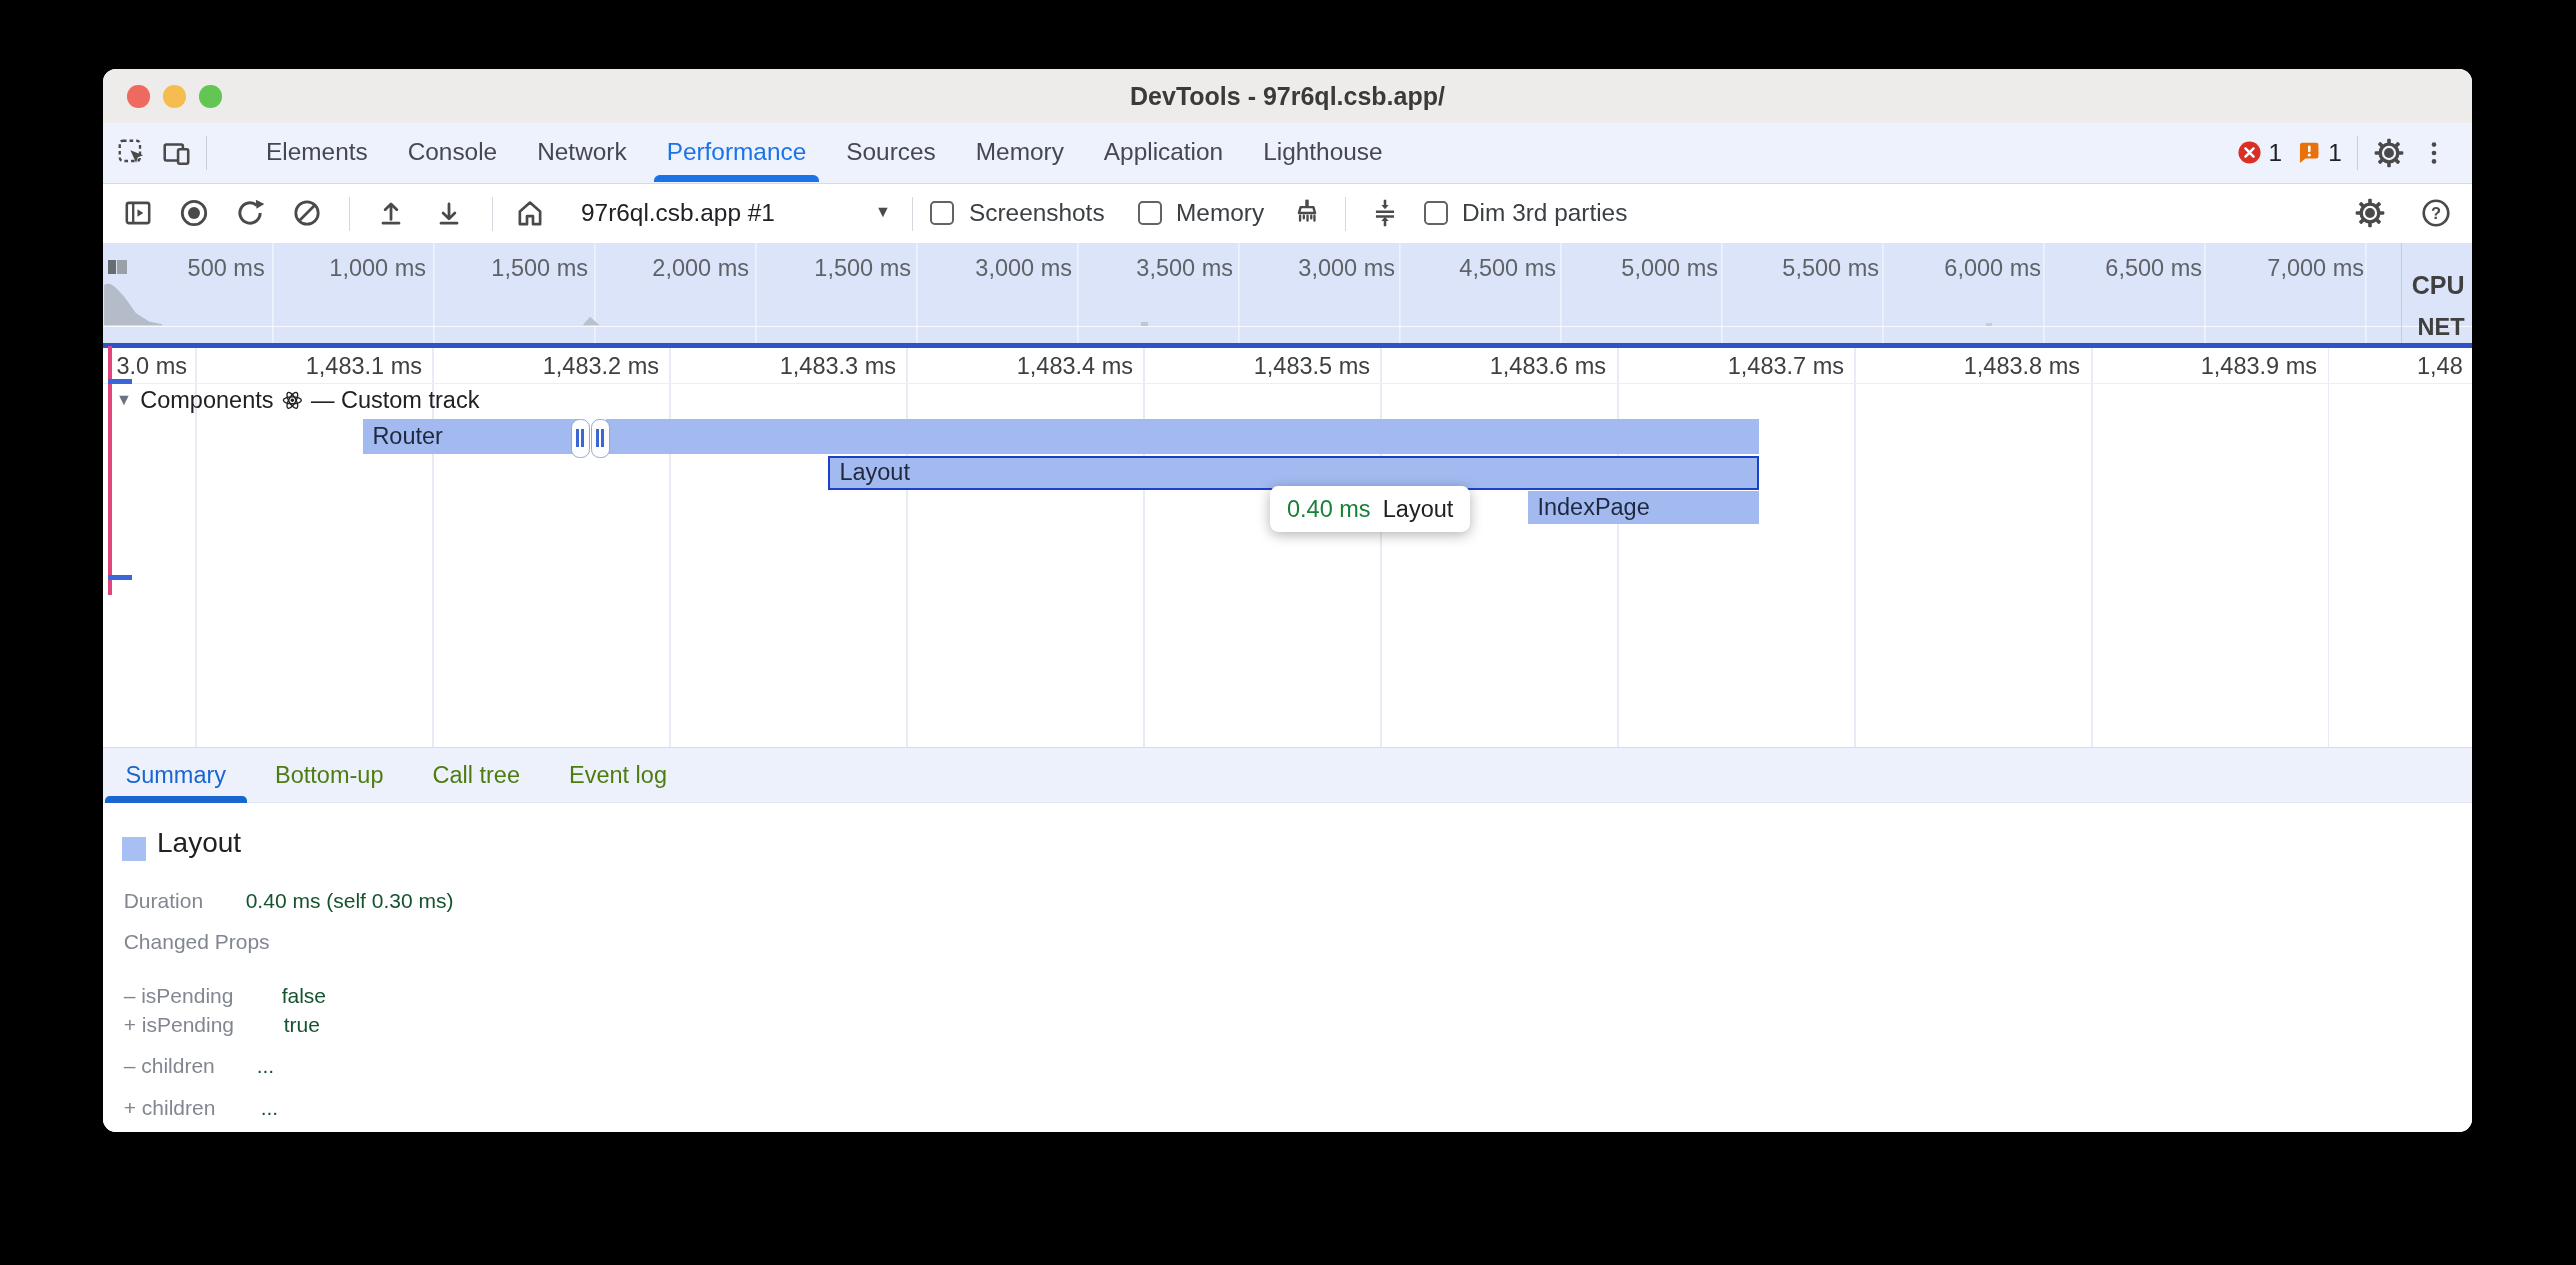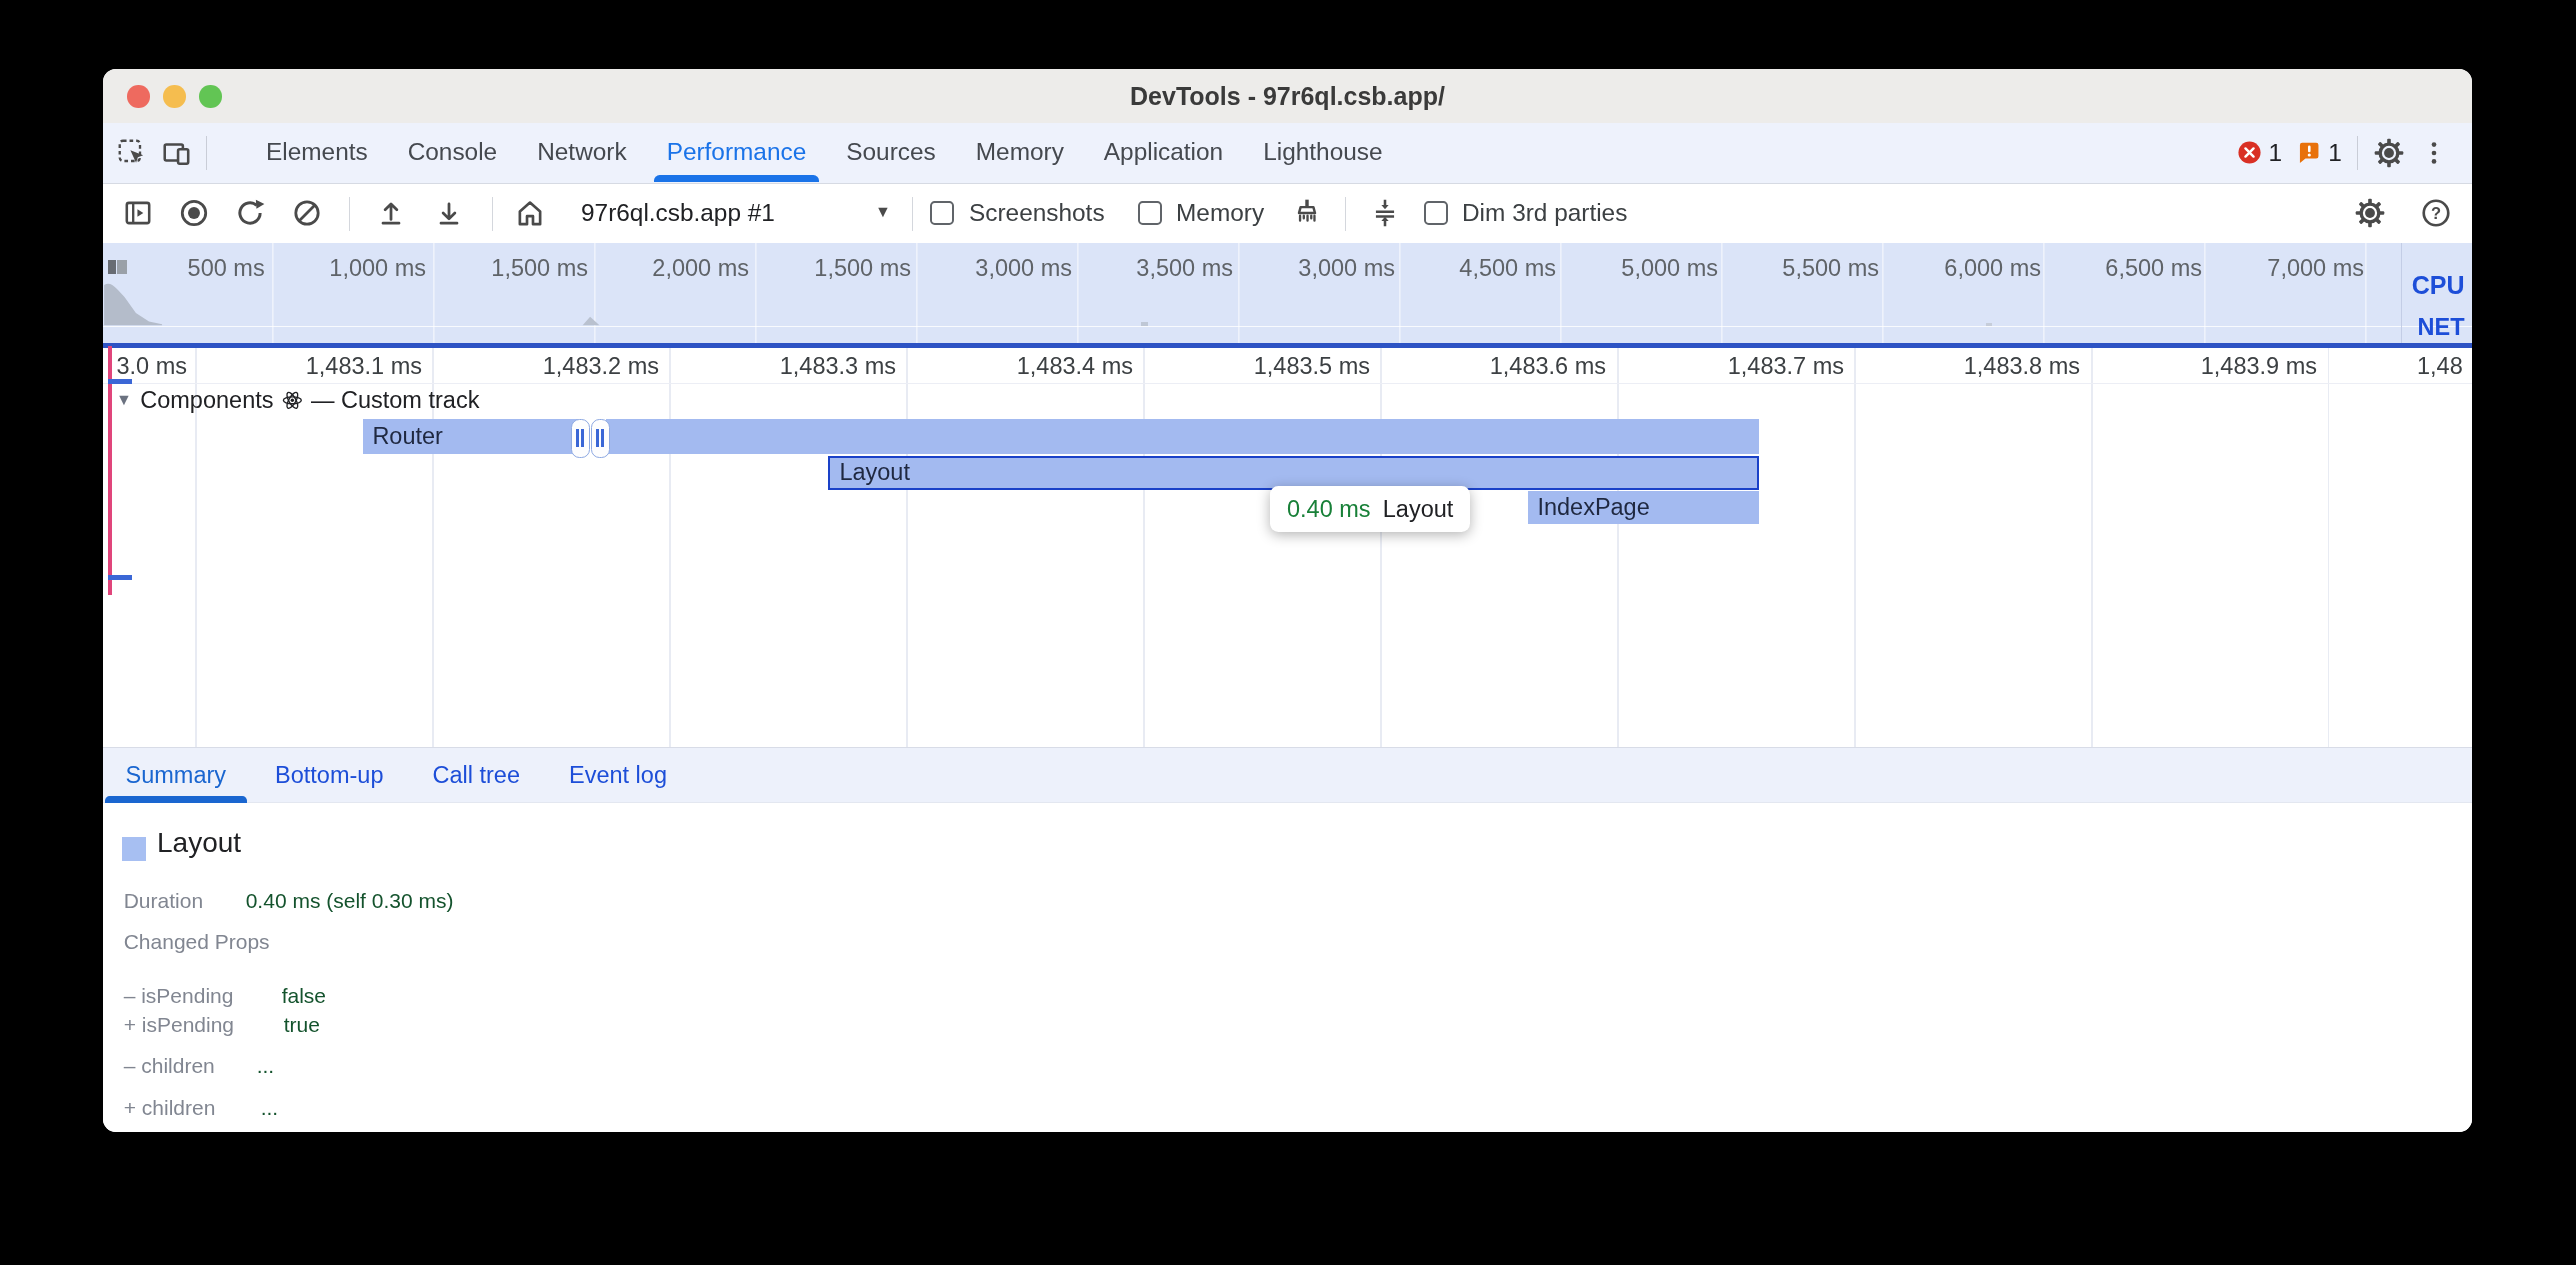--- a/index.html
+++ b/index.html
@@ -23,21 +23,21 @@
   .ibtn{position:absolute;top:13px;width:32px;height:32px;}
   .select-text{position:absolute;left:478px;top:0;height:59px;line-height:58px;font-size:24.4px;color:#202124;}
   .caret{position:absolute;left:772px;top:0;height:59px;line-height:56px;font-size:16px;color:#4a4a4a;}
   .cb{position:absolute;top:17px;width:23.5px;height:23.5px;border:2.4px solid #606469;border-radius:4.7px;background:#fff;box-sizing:border-box;}
   .cb-label{position:absolute;top:0;height:59px;line-height:58px;font-size:24.4px;color:#3c4043;white-space:nowrap;}
   .tdiv{position:absolute;top:13px;width:0.9px;height:34px;background:#d4d7dd;}
   
   .overview{position:absolute;left:0;top:174px;width:100%;height:100px;background:#dbe4f8;}
   .ov-grid{position:absolute;inset:0;background-image:repeating-linear-gradient(90deg,transparent 0 160px,rgba(255,255,255,.85) 160px 161px);background-position:9.4px 0;}
   .ov-tick{position:absolute;top:12px;width:141px;text-align:right;font-size:23.5px;color:#5f6368;}
-  .lane-label{position:absolute;text-align:right;width:103px;font-weight:700;color:#1d4ed8;}
+  .lane-label{position:absolute;text-align:right;width:103px;font-weight:700;color:#404040;}
   .ov-rightdiv{position:absolute;left:2298px;top:0;width:0.9px;height:100px;background:#c3cde6;}
   .net-sep{position:absolute;left:0;right:0;top:83px;height:0.9px;background:rgba(255,255,255,.8);}
   .blue-sep{position:absolute;left:0;top:274px;width:100%;height:4.7px;background:#2d53c4;}
   .handle{position:absolute;top:176px;width:19px;height:39px;background:#fdfdfe;border:1.9px solid #8ea9e2;border-radius:8.4px;box-sizing:border-box;z-index:5;}
   .grip{position:absolute;top:9.4px;width:2.8px;height:18px;background:#3b67d6;}
   .sel-band{position:absolute;left:475px;top:176px;width:28px;height:99px;background:#fff;z-index:4;}
   
   .ruler{position:absolute;left:0;top:279px;width:100%;height:36px;background:#fff;}
   .grid-detail{position:absolute;left:0;top:279px;width:100%;height:399px;background-image:repeating-linear-gradient(90deg,transparent 0 235px,#e8ebf3 235px 237px);background-position:-143px 0;pointer-events:none;z-index:1;}
   .ruler-sep{position:absolute;left:0;top:314px;width:100%;height:0.9px;background:#eceef5;z-index:1;}
@@ -48,21 +48,21 @@
   .track-header .tri{font-size:16px;color:#6b7280;}
   .track-header .txt{font-size:23.5px;color:#202124;}
   .bar{position:absolute;background:#a3baf0;font-size:23.5px;color:#1f2840;padding-left:9.4px;box-sizing:border-box;white-space:nowrap;overflow:hidden;z-index:2;}
   .bar.selected{border:2.8px solid #1a41c8;}
   .tooltip{position:absolute;left:1167px;top:417px;height:46px;background:#fff;border-radius:8.4px;box-shadow:0 2.8px 13px rgba(0,0,0,.3);display:flex;align-items:center;gap:12.2px;padding:0 17px;z-index:6;font-size:23.5px;white-space:nowrap;}
   .tooltip .dur{color:#188038;}
   .tooltip .nm{color:#202124;}
   
   .bottombar{position:absolute;left:0;top:678px;width:100%;height:56px;background:#edf1fb;border-top:0.9px solid #d8dce7;box-sizing:border-box;border-bottom:0.9px solid #e3e7f0;padding-left:40px;}
   .btabs{position:absolute;left:22.5px;top:0;height:55px;display:flex;gap:49px;}
-  .btab{position:relative;line-height:54px;font-size:23.5px;color:#1d4ed8;white-space:nowrap;}
+  .btab{position:relative;line-height:54px;font-size:23.5px;color:#4d7c0f;white-space:nowrap;}
   .btab.active{color:#1a66d0;}
   .btab.active::after{content:"";position:absolute;left:-20.7px;right:-20.7px;bottom:0;height:6.6px;border-radius:4.7px 4.7px 0 0;background:#1a66d0;}
   
   .summary{position:absolute;left:0;top:734px;width:100%;height:329px;background:#fff;}
   .legend-sq{position:absolute;left:19px;top:34px;width:24.4px;height:24.4px;background:#a7bff2;}
   .sum-title{position:absolute;left:54px;top:24.4px;font-size:28px;color:#202124;}
   .srow{position:absolute;left:20.7px;height:41px;line-height:41px;font-size:21px;}
   .srow .lab{color:#818691;}
   .srow .val{position:absolute;color:#14532d;white-space:nowrap;}
   svg{display:block;}

